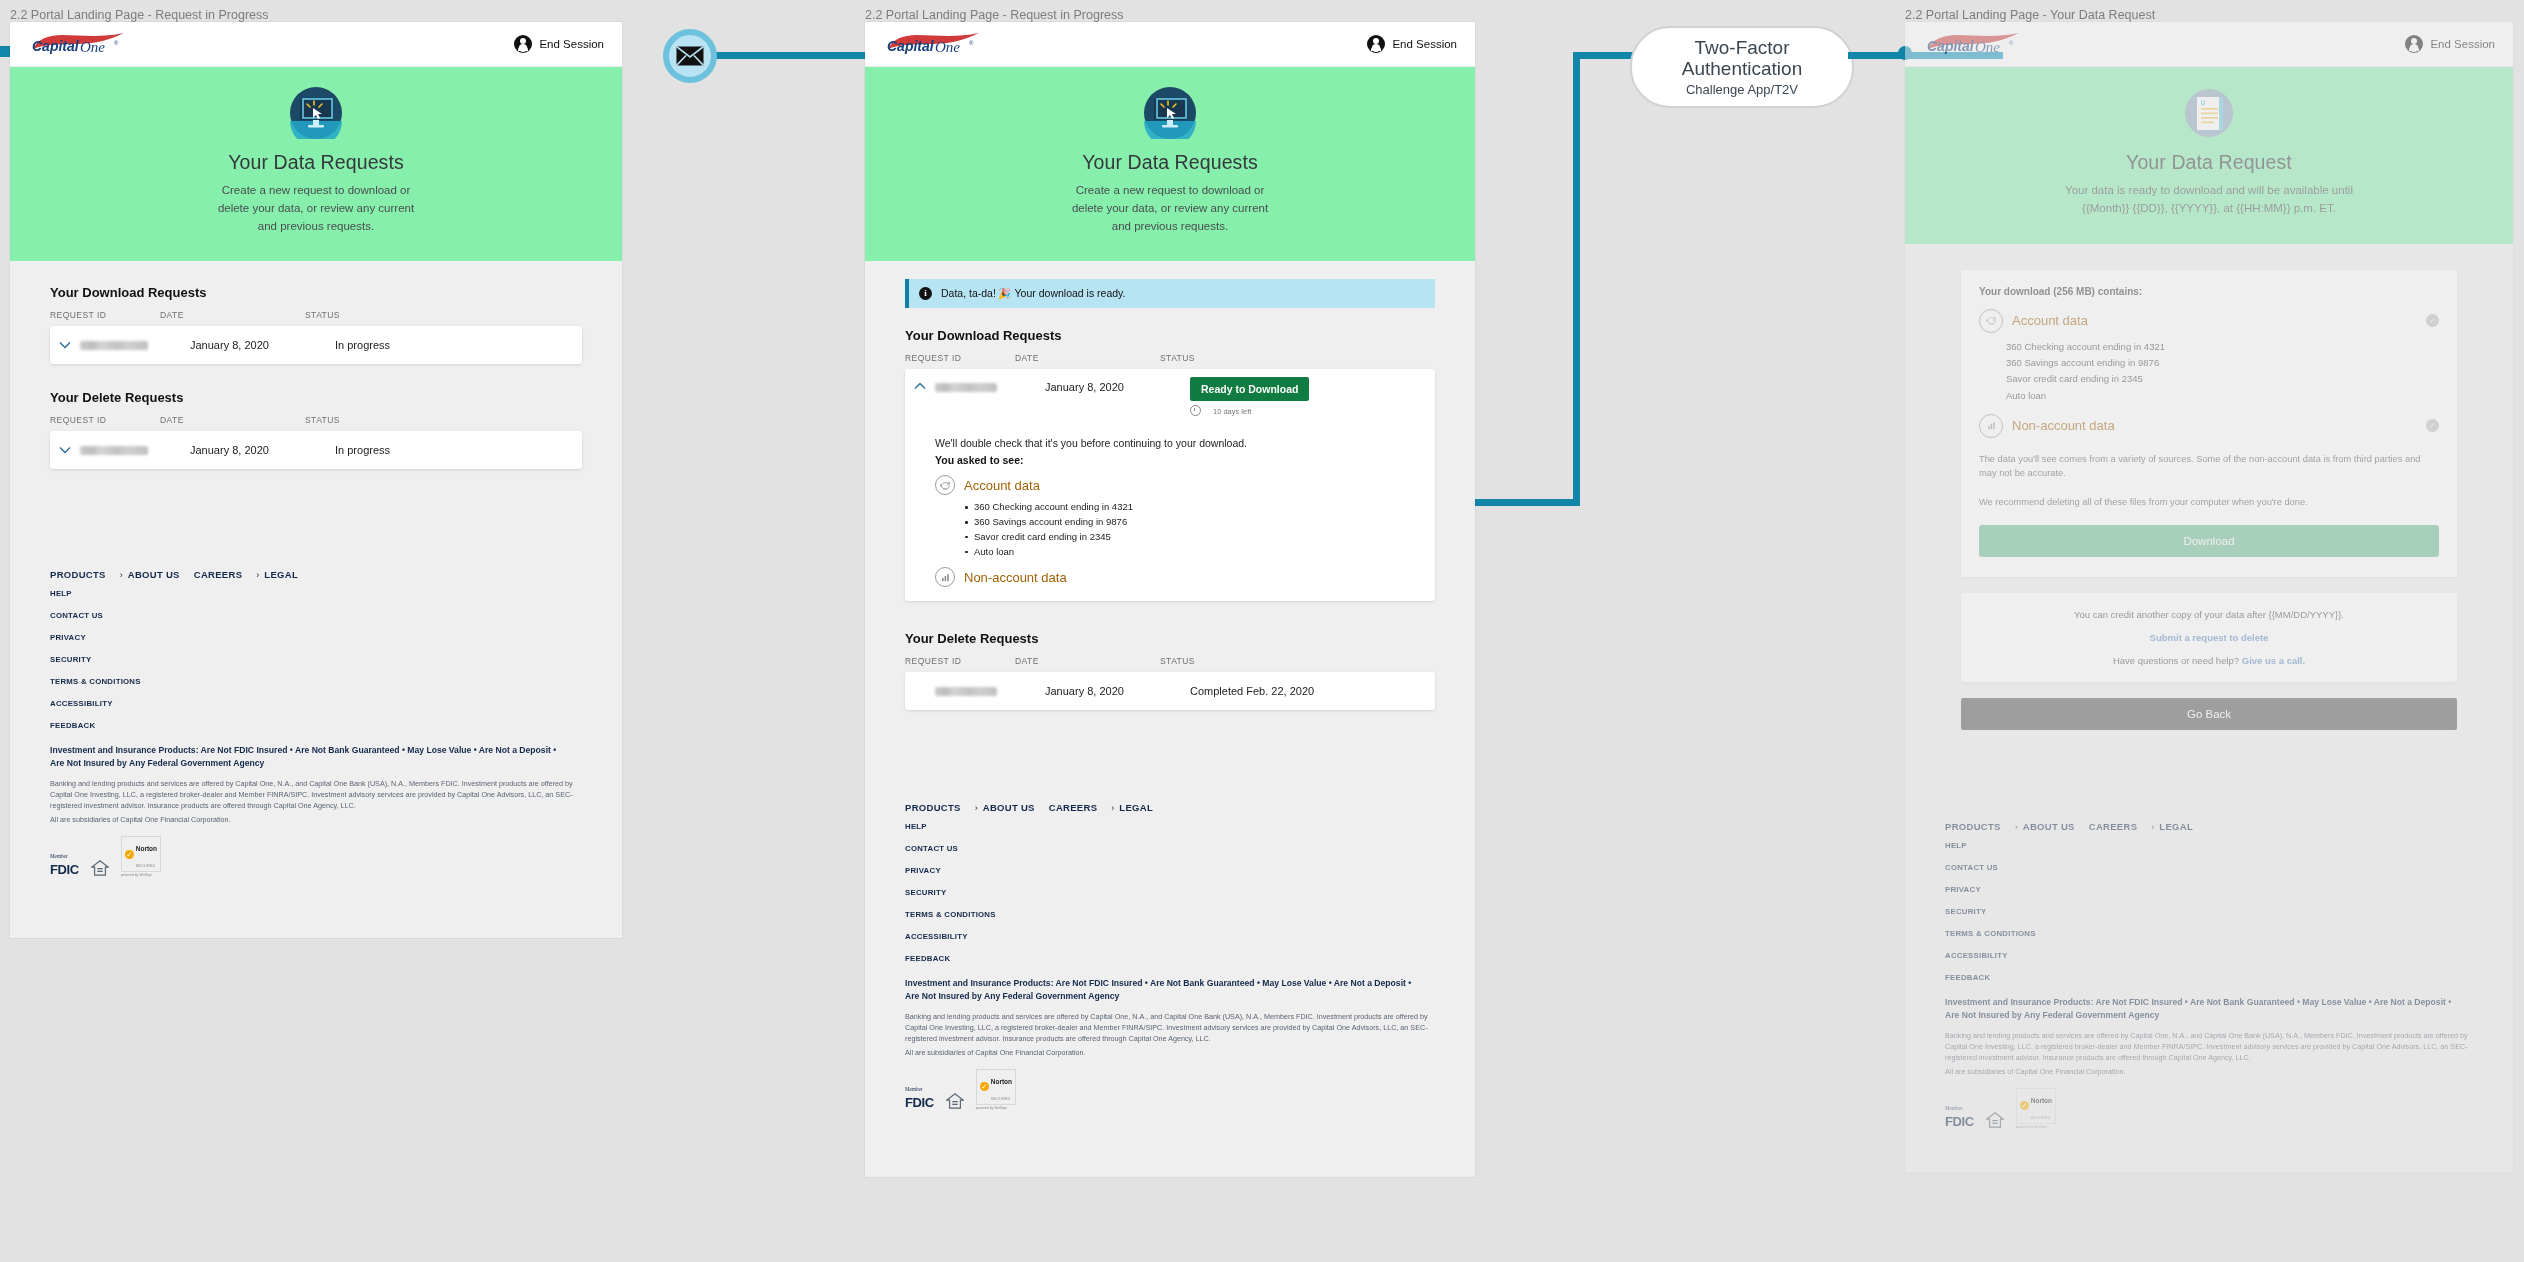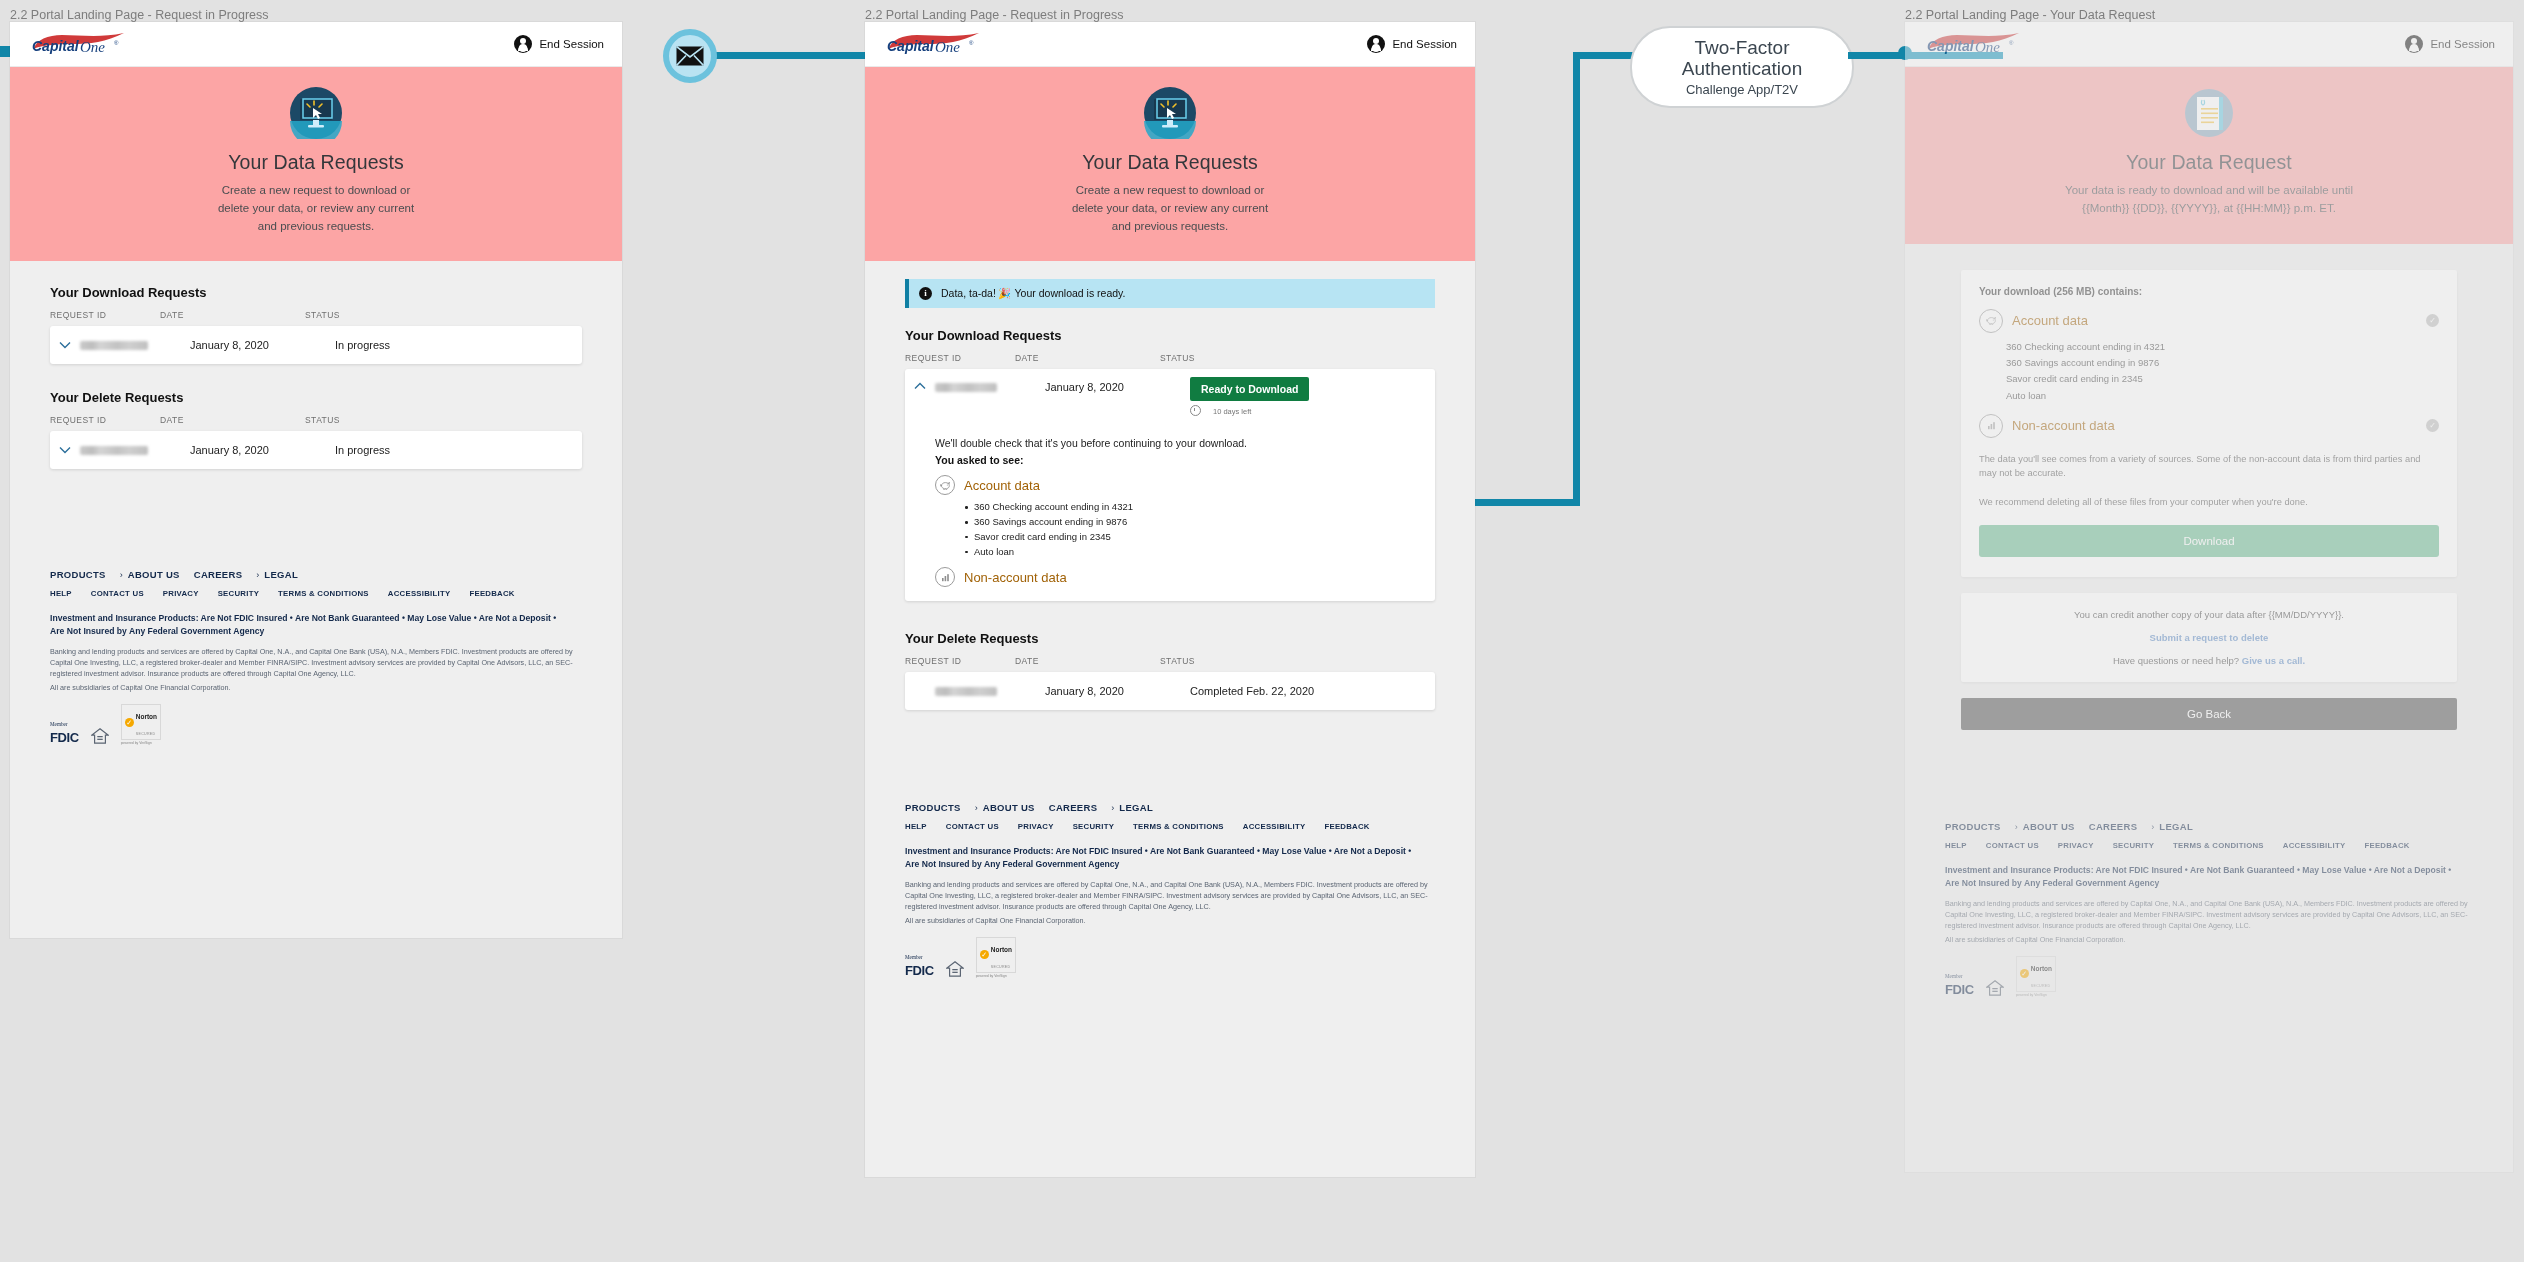--- a/index.html
+++ b/index.html
@@ -63,21 +63,21 @@
     box-shadow:0 7px 0 -1px #fff, 0 7px 0 1px #fff;
   }
   .end-sess .avatar .body{
     position:absolute;left:50%;bottom:2px;transform:translateX(-50%);
     width:10px;height:6px;border-radius:5px 5px 0 0;background:#fff;
   }
   .end-sess span{font-size:11.5px;color:#111;}
 
   
   .hero{
-    background:#fca5a5;text-align:center;
+    background:#86efac;text-align:center;
     padding:20px 10px 26px;
   }
   .hero-icon{width:52px;height:52px;margin:0 auto 8px;}
   .hero h1{
     margin:0 0 8px;font-size:19.5px;font-weight:400;color:#34373b;
     letter-spacing:0.1px;
   }
   .hero p{
     margin:0 auto;font-size:11.5px;color:#4a4d50;line-height:1.55;
     max-width:215px;
@@ -136,21 +136,21 @@
   .days-left{display:flex;align-items:flex-end;gap:12px;margin-top:4px;}
   .days-left span{font-size:7.5px;color:#777;}
   .clock{width:9px;height:9px;border:1px solid #888;border-radius:50%;position:relative;flex:none;}
   .clock:after{content:"";position:absolute;left:3.2px;top:1.6px;width:1px;height:3px;background:#888;}
 
   
   .footer{padding:22px 40px 26px;}
   .f-nav1{display:flex;gap:14px;align-items:center;margin-bottom:9px;}
   .f-nav1 a{font-size:9.5px;font-weight:bold;color:#13294b;letter-spacing:.3px;text-decoration:none;}
   .f-nav1 .car{font-size:9px;color:#13294b;margin-right:-9px;}
-  .f-nav2{display:flex;gap:19px;margin-bottom:14px;}
+  .f-nav2{display:flex;gap:13px;margin-bottom:14px;flex-direction:column;}
   .f-nav2 a{font-size:7.8px;font-weight:bold;color:#13294b;letter-spacing:.25px;text-decoration:none;}
   .f-disc{font-size:8.6px;font-weight:bold;color:#13294b;line-height:1.45;margin:0 0 10px;max-width:98%;}
   .f-legal{font-size:7.2px;color:#5a6472;line-height:1.52;margin:0 0 3px;}
   .f-badges{display:flex;align-items:flex-end;gap:12px;margin-top:10px;}
   .fdic{line-height:1;}
   .fdic .m{font-size:5.2px;color:#13294b;font-family:"Liberation Serif",serif;}
   .fdic .f{font-size:13px;font-weight:bold;color:#13294b;letter-spacing:-.4px;}
   .ehl{width:18px;}
   .norton{display:flex;align-items:center;gap:2px;border:1px solid #d8d8d8;padding:1px 3px;}
   .norton .chk{width:9px;height:9px;border-radius:50%;background:#f5a800;color:#fff;font-size:7px;line-height:9px;text-align:center;}

